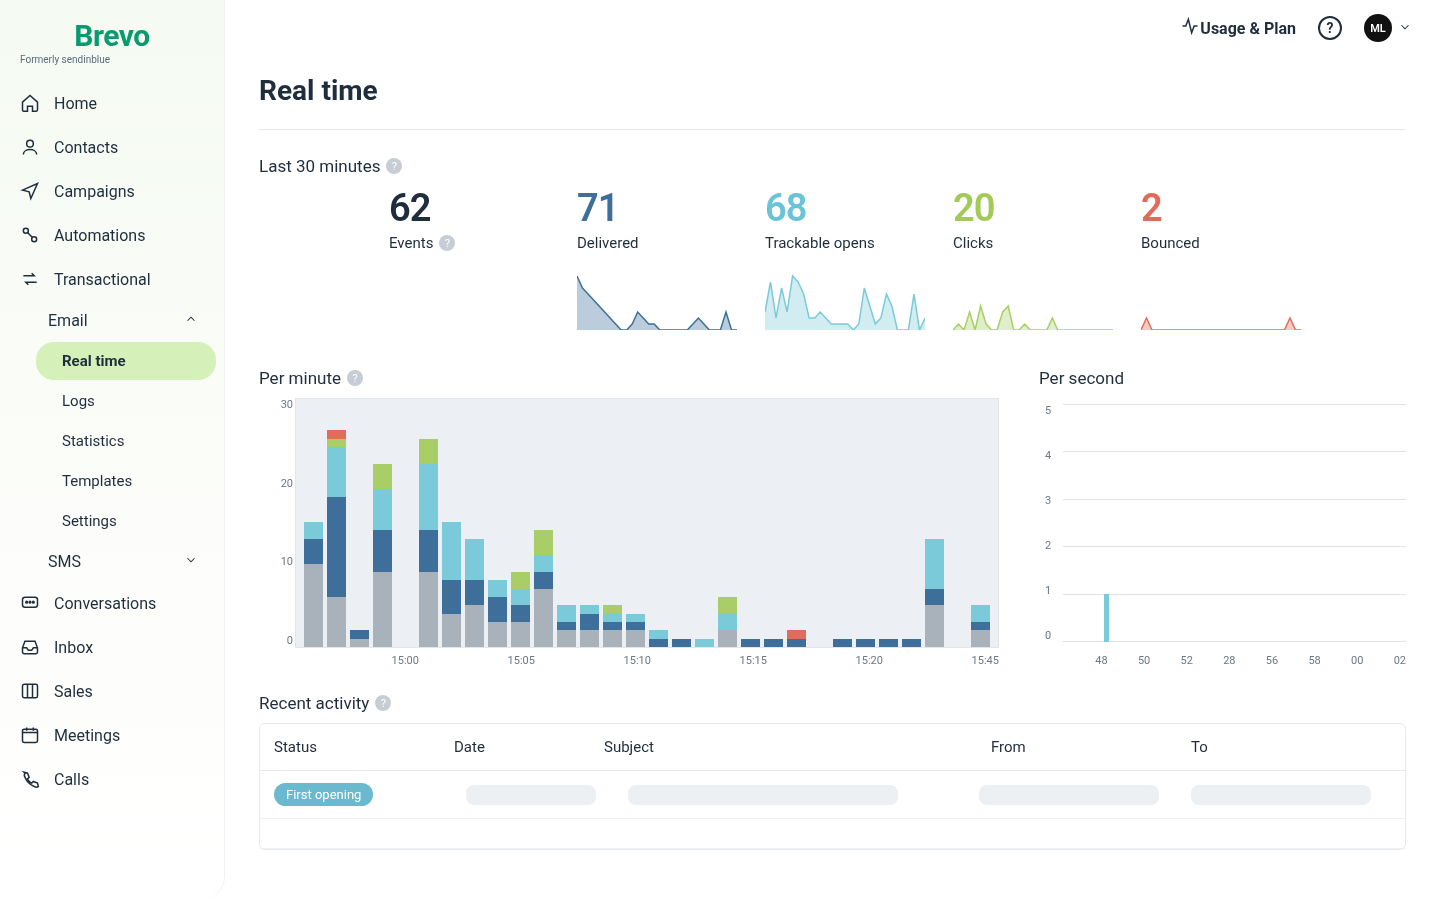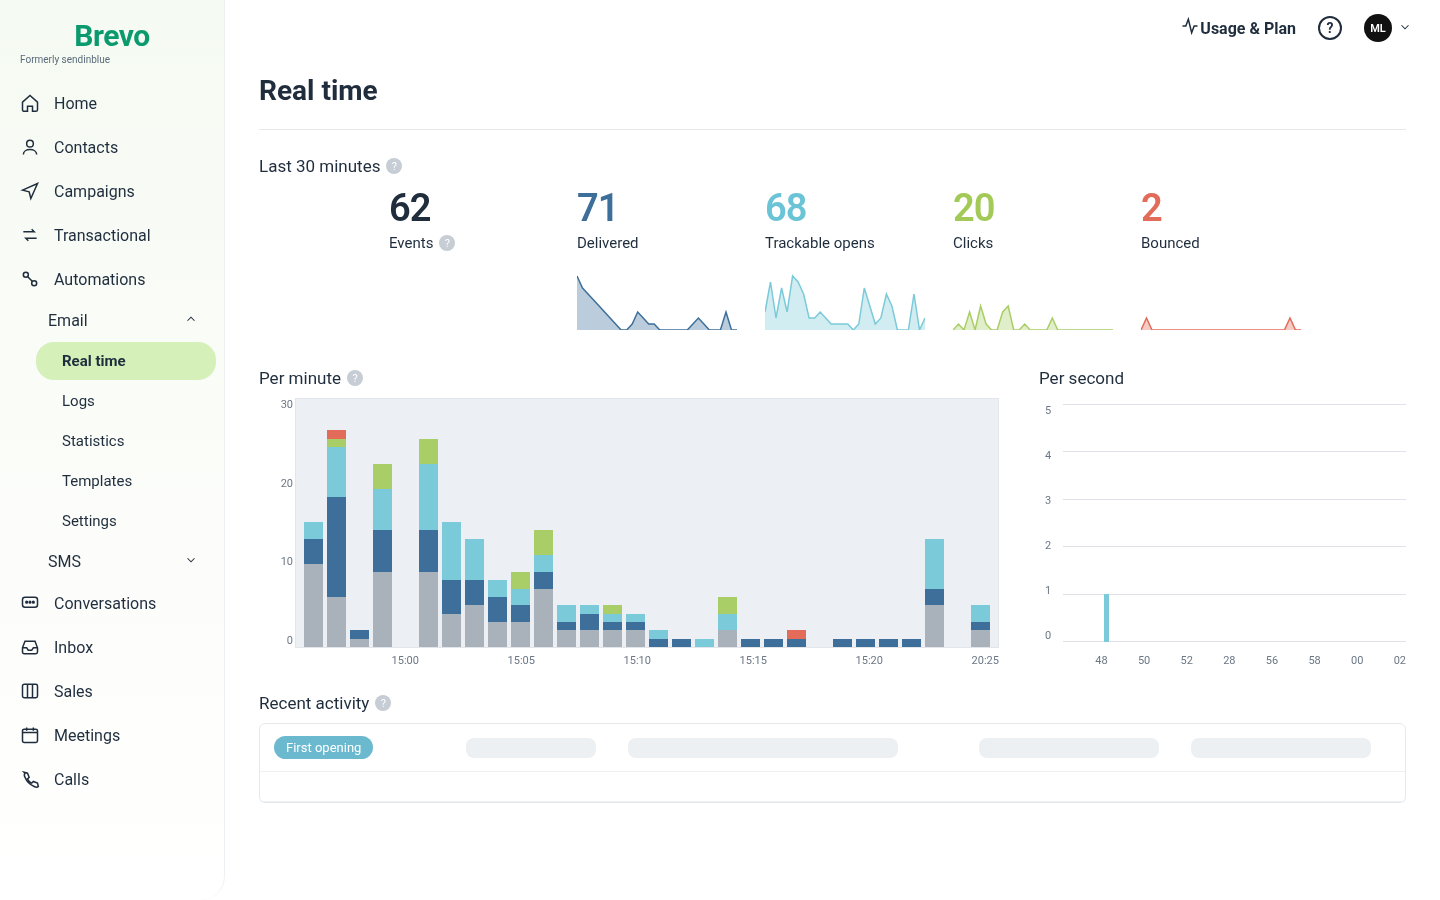--- a/index.html
+++ b/index.html
@@ -114,34 +114,34 @@
         <span class="icon">
             <svg class="icon-svg" viewBox="0 0 24 24">
               <path d="M3 11l18-8-8 18-2-8z"></path>
             </svg>
           </span>
         <span>Campaigns</span>
       </div>
       <div class="nav-item">
         <span class="icon">
             <svg class="icon-svg" viewBox="0 0 24 24">
-              <path d="M4 8h13l-3-3M20 16H7l3 3"></path>
-            </svg>
-          </span>
-        <span>Transactional</span>
-      </div>
-      <div class="nav-item">
-        <span class="icon">
-            <svg class="icon-svg" viewBox="0 0 24 24">
               <circle cx="7" cy="7" r="3"></circle>
               <circle cx="17" cy="17" r="3"></circle>
               <path d="M9 9l6 6"></path>
             </svg>
           </span>
         <span>Automations</span>
+      </div>
+      <div class="nav-item">
+        <span class="icon">
+            <svg class="icon-svg" viewBox="0 0 24 24">
+              <path d="M4 8h13l-3-3M20 16H7l3 3"></path>
+            </svg>
+          </span>
+        <span>Transactional</span>
       </div>
 
       <div class="nav-sub">
         <div class="sub-head">
           <span>Email</span>
           <span><svg class="icon-svg" style="width:14px;height:14px" viewBox="0 0 24 24">
                 <path d="M6 15l6-6 6 6"></path>
               </svg></span>
         </div>
         <div class="sub-item active"><span>Real time</span></div>
@@ -415,21 +415,21 @@
                     <div class="seg teal" style="height: 16.7px;"></div>
                   </div>
                 </div>
             </div>
             <div class="chart-xaxis" id="pm-xaxis">
                 <span>15:00</span>
                 <span>15:05</span>
                 <span>15:10</span>
                 <span>15:15</span>
                 <span>15:20</span>
-                <span>20:25</span>
+                <span>15:45</span>
               </div>
           </div>
         </div>
 
         <div class="chart-block second">
           <div class="section-label">
             <span>Per second</span>
           </div>
           <div class="chart-area" style="background:#fff;border:none;height:250px;position:relative">
             <div class="chart-second-yaxis" id="ps-yaxis">
@@ -463,20 +463,27 @@
               <span>02</span>
             </div>
         </div>
       </div>
 
       <div class="section-label">
         <span>Recent activity</span>
         <span class="help-dot">?</span>
       </div>
       <div class="activity-table">
+        <div class="activity-head">
+          <div class="col-status">Status</div>
+          <div class="col-date">Date</div>
+          <div class="col-subject">Subject</div>
+          <div class="col-from">From</div>
+          <div class="col-to">To</div>
+        </div>
         <div class="activity-row">
           <div class="col-status"><span class="badge-open">First opening</span></div>
           <div class="col-date">
               <div class="skeleton" style="width:130px"></div>
             </div>
           <div class="col-subject">
               <div class="skeleton" style="width:270px"></div>
             </div>
           <div class="col-from">
               <div class="skeleton" style="width:180px"></div>

